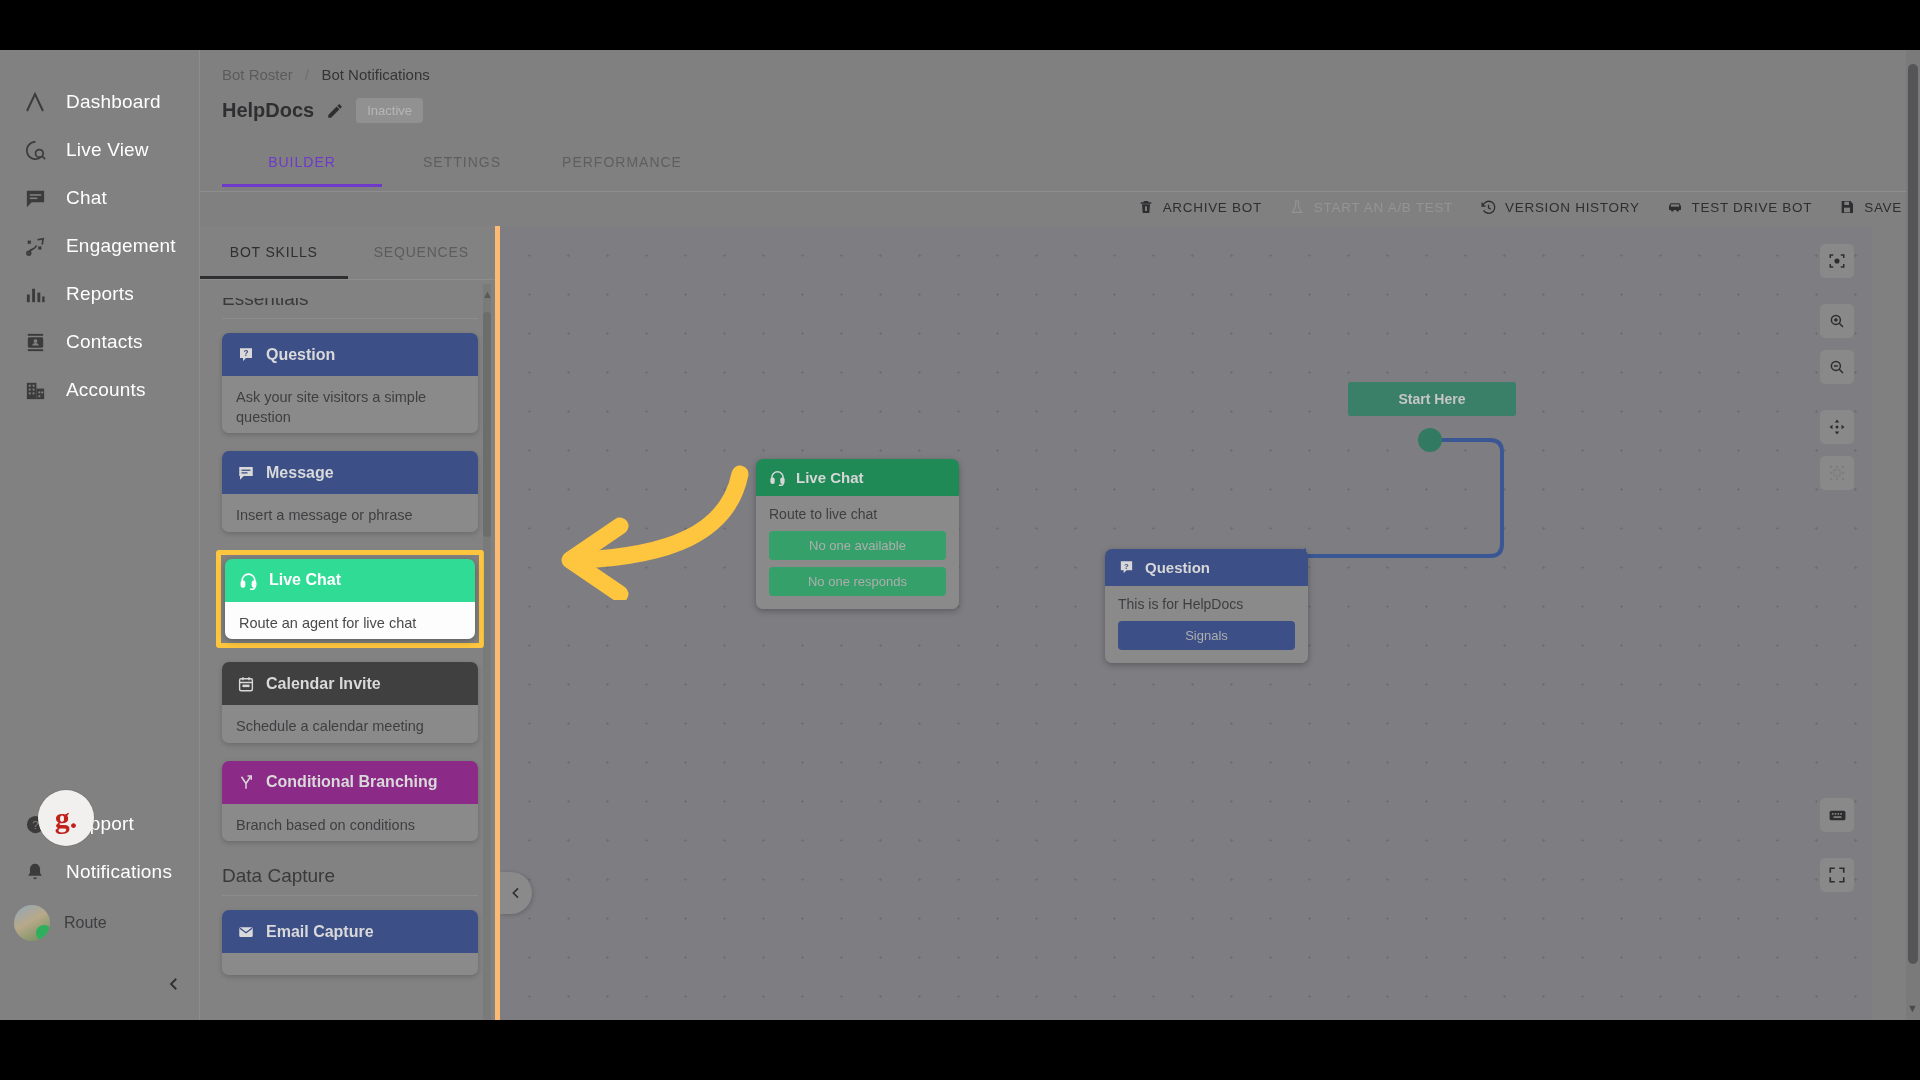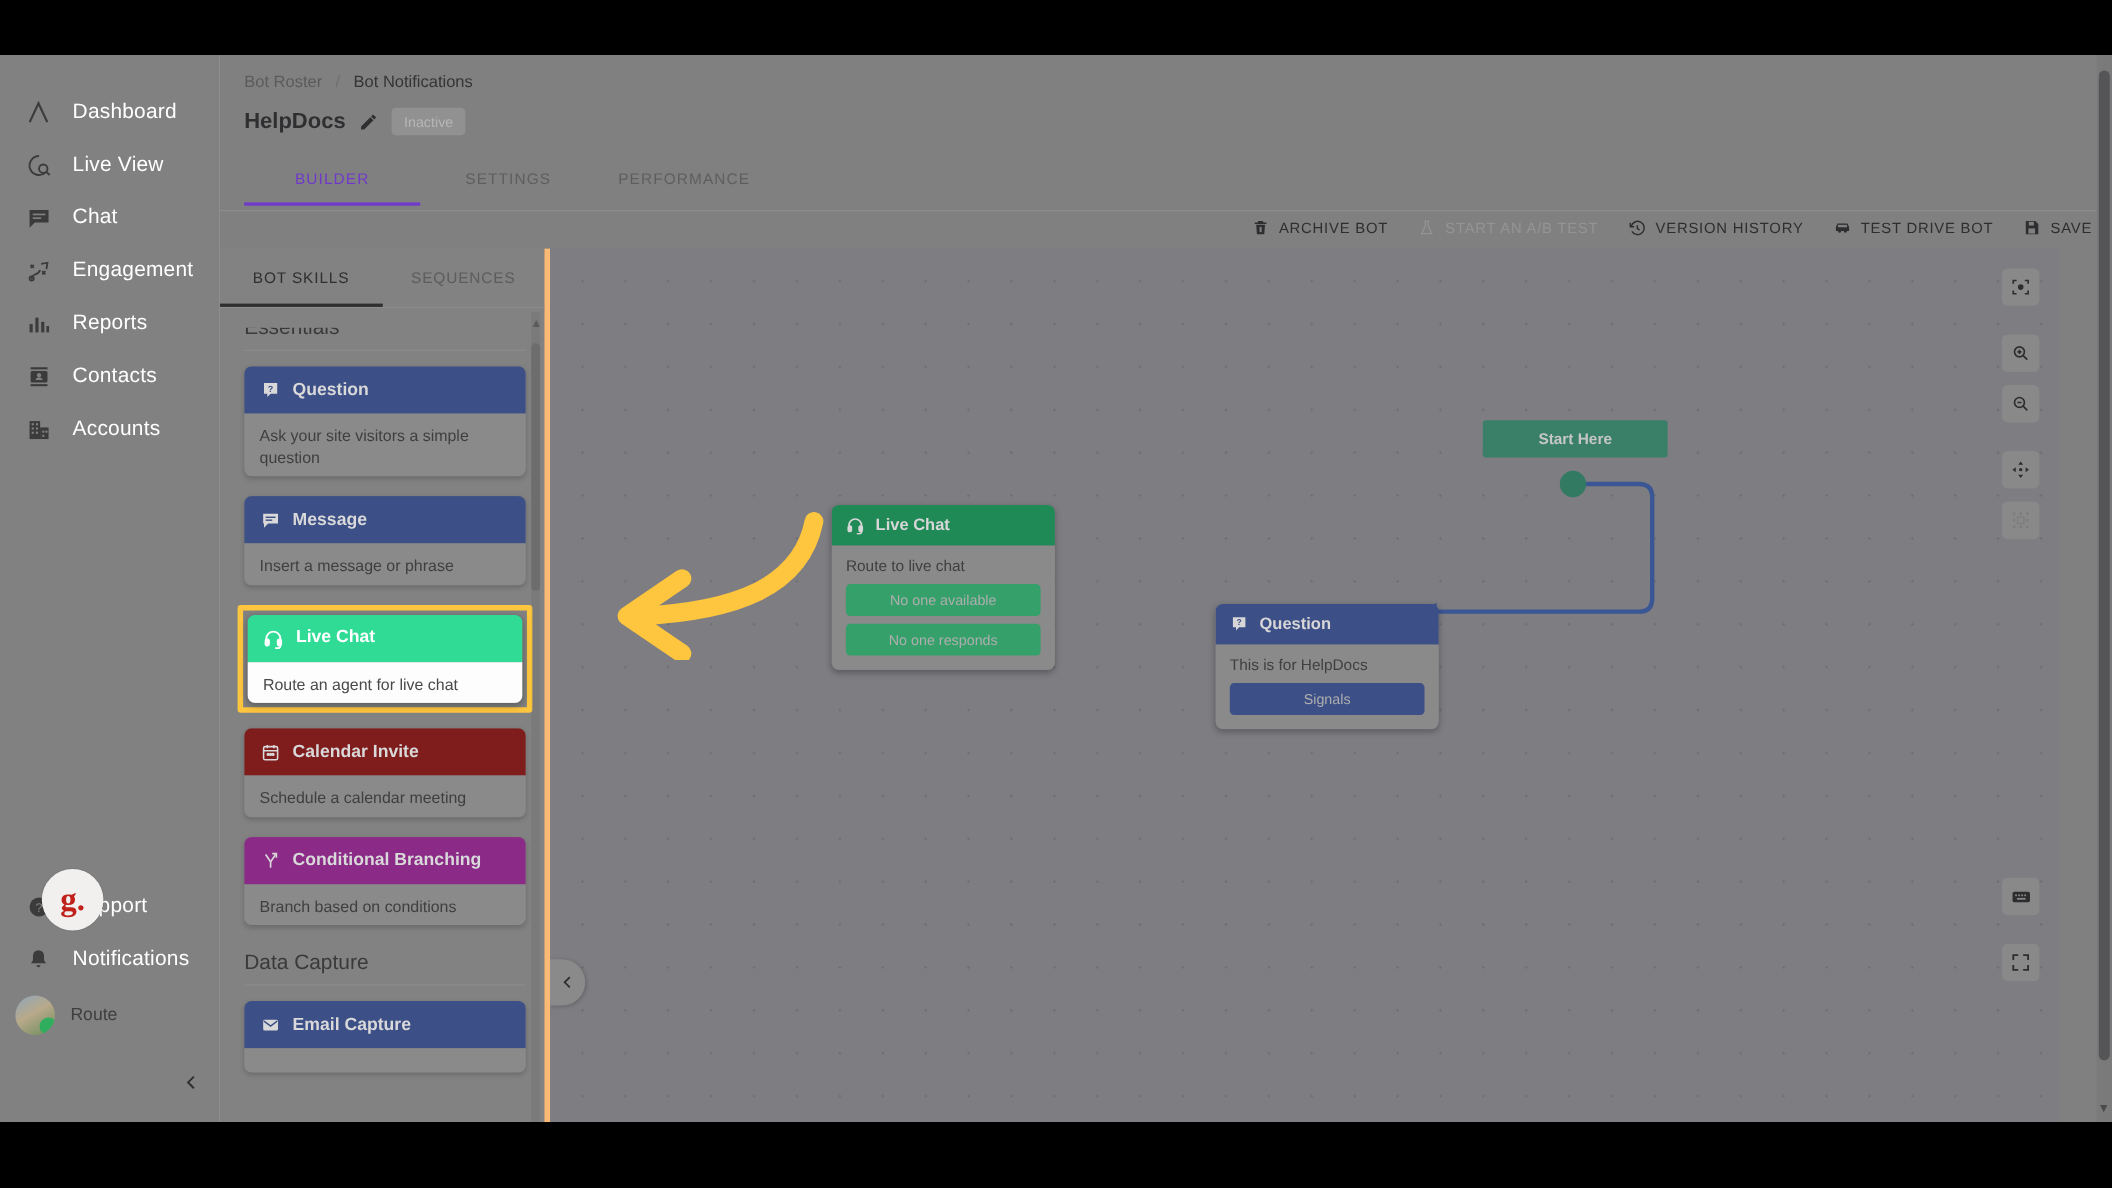--- a/index.html
+++ b/index.html
@@ -519,21 +519,21 @@
                       <path d="M20 19v1a3 3 0 0 1-3 3h-3"></path>
                     </svg>
                 </span>
                 <span>Live Chat</span>
               </div>
               <div class="card-body">Route an agent for live chat</div>
             </div>
           </div>
 
           <div class="card">
-            <div class="card-head" style="background:#7f1d1d">
+            <div class="card-head" style="background:#404040">
               <span class="ci">
                 <svg width="18" height="18" viewBox="0 0 24 24" fill="none" stroke="currentColor" stroke-width="1.9">
                     <rect x="3.5" y="5" width="17" height="16" rx="2"></rect>
                     <path d="M3.5 10h17M8 3v4M16 3v4"></path>
                     <circle cx="9" cy="14.5" r="1" fill="currentColor"></circle>
                     <circle cx="12" cy="14.5" r="1" fill="currentColor"></circle>
                     <circle cx="15" cy="14.5" r="1" fill="currentColor"></circle>
                   </svg>
               </span>
               <span>Calendar Invite</span>

